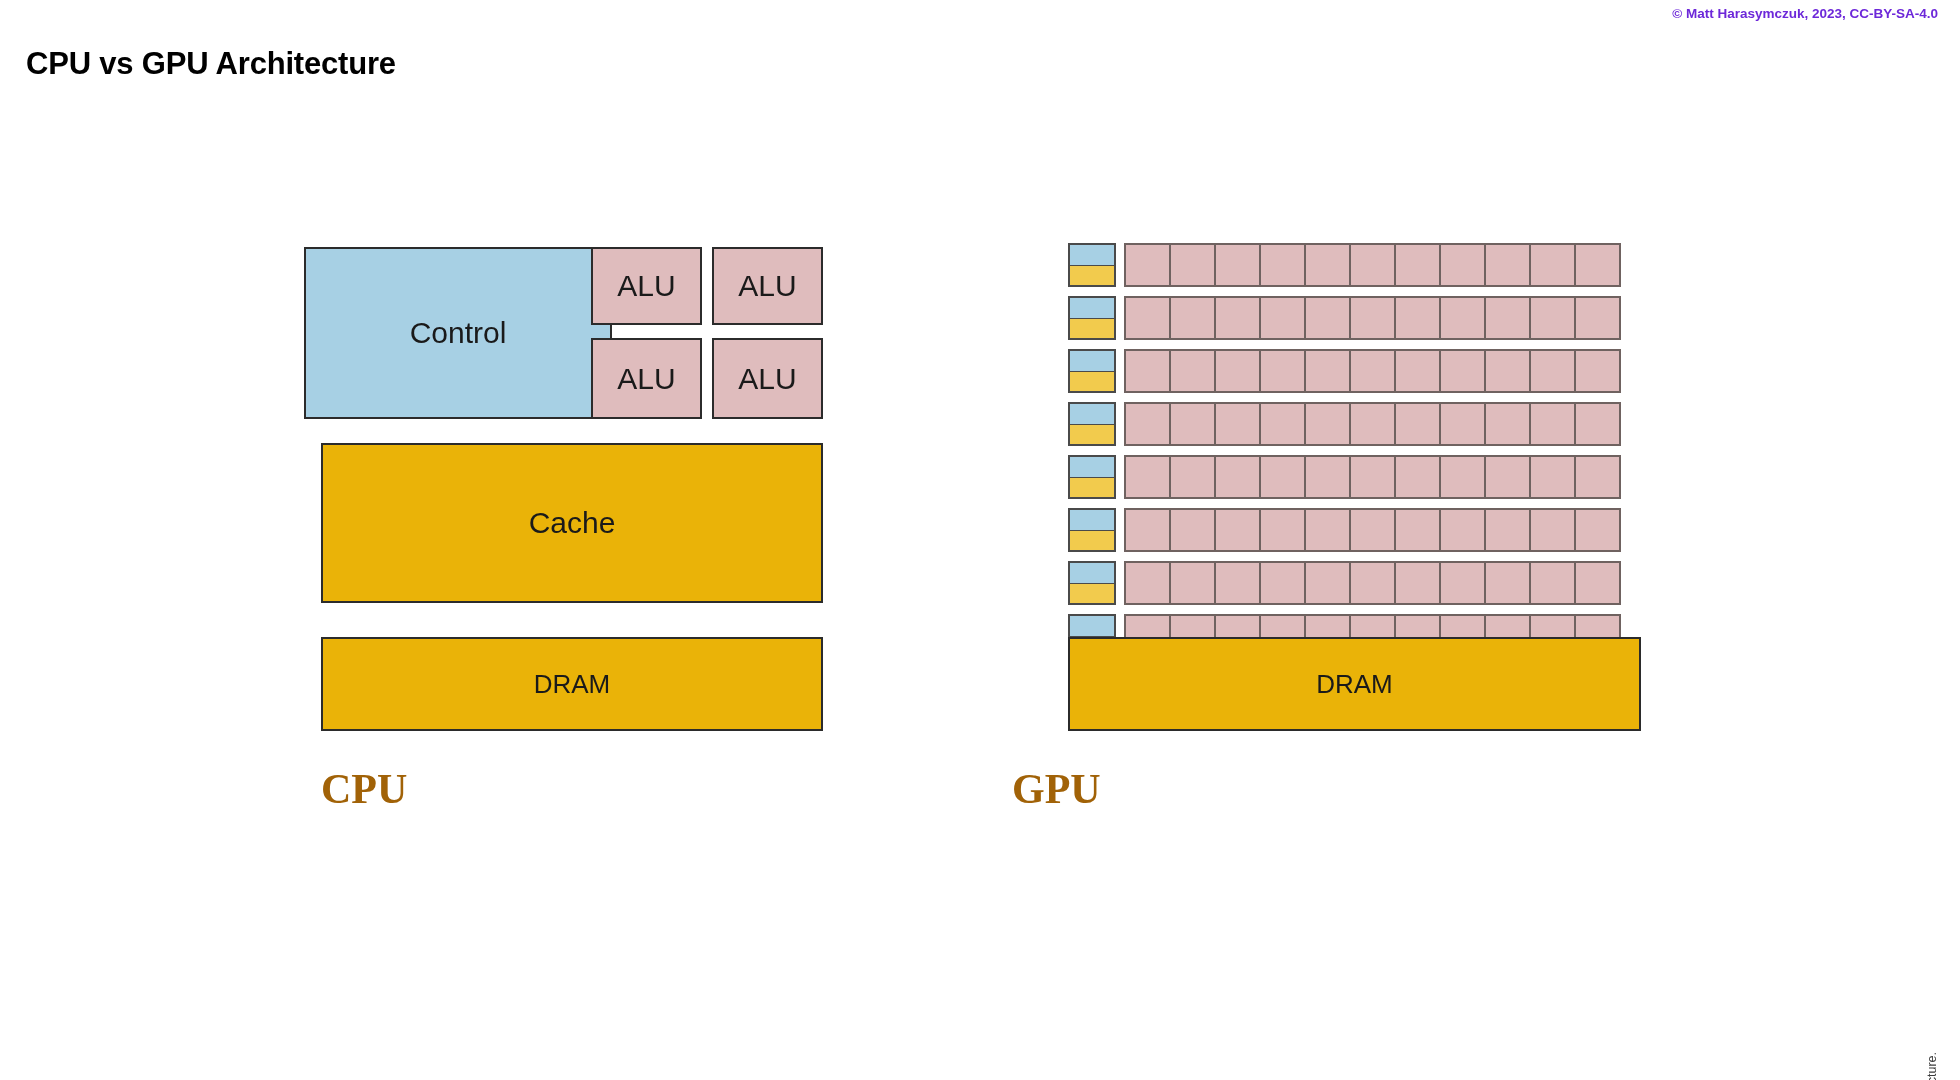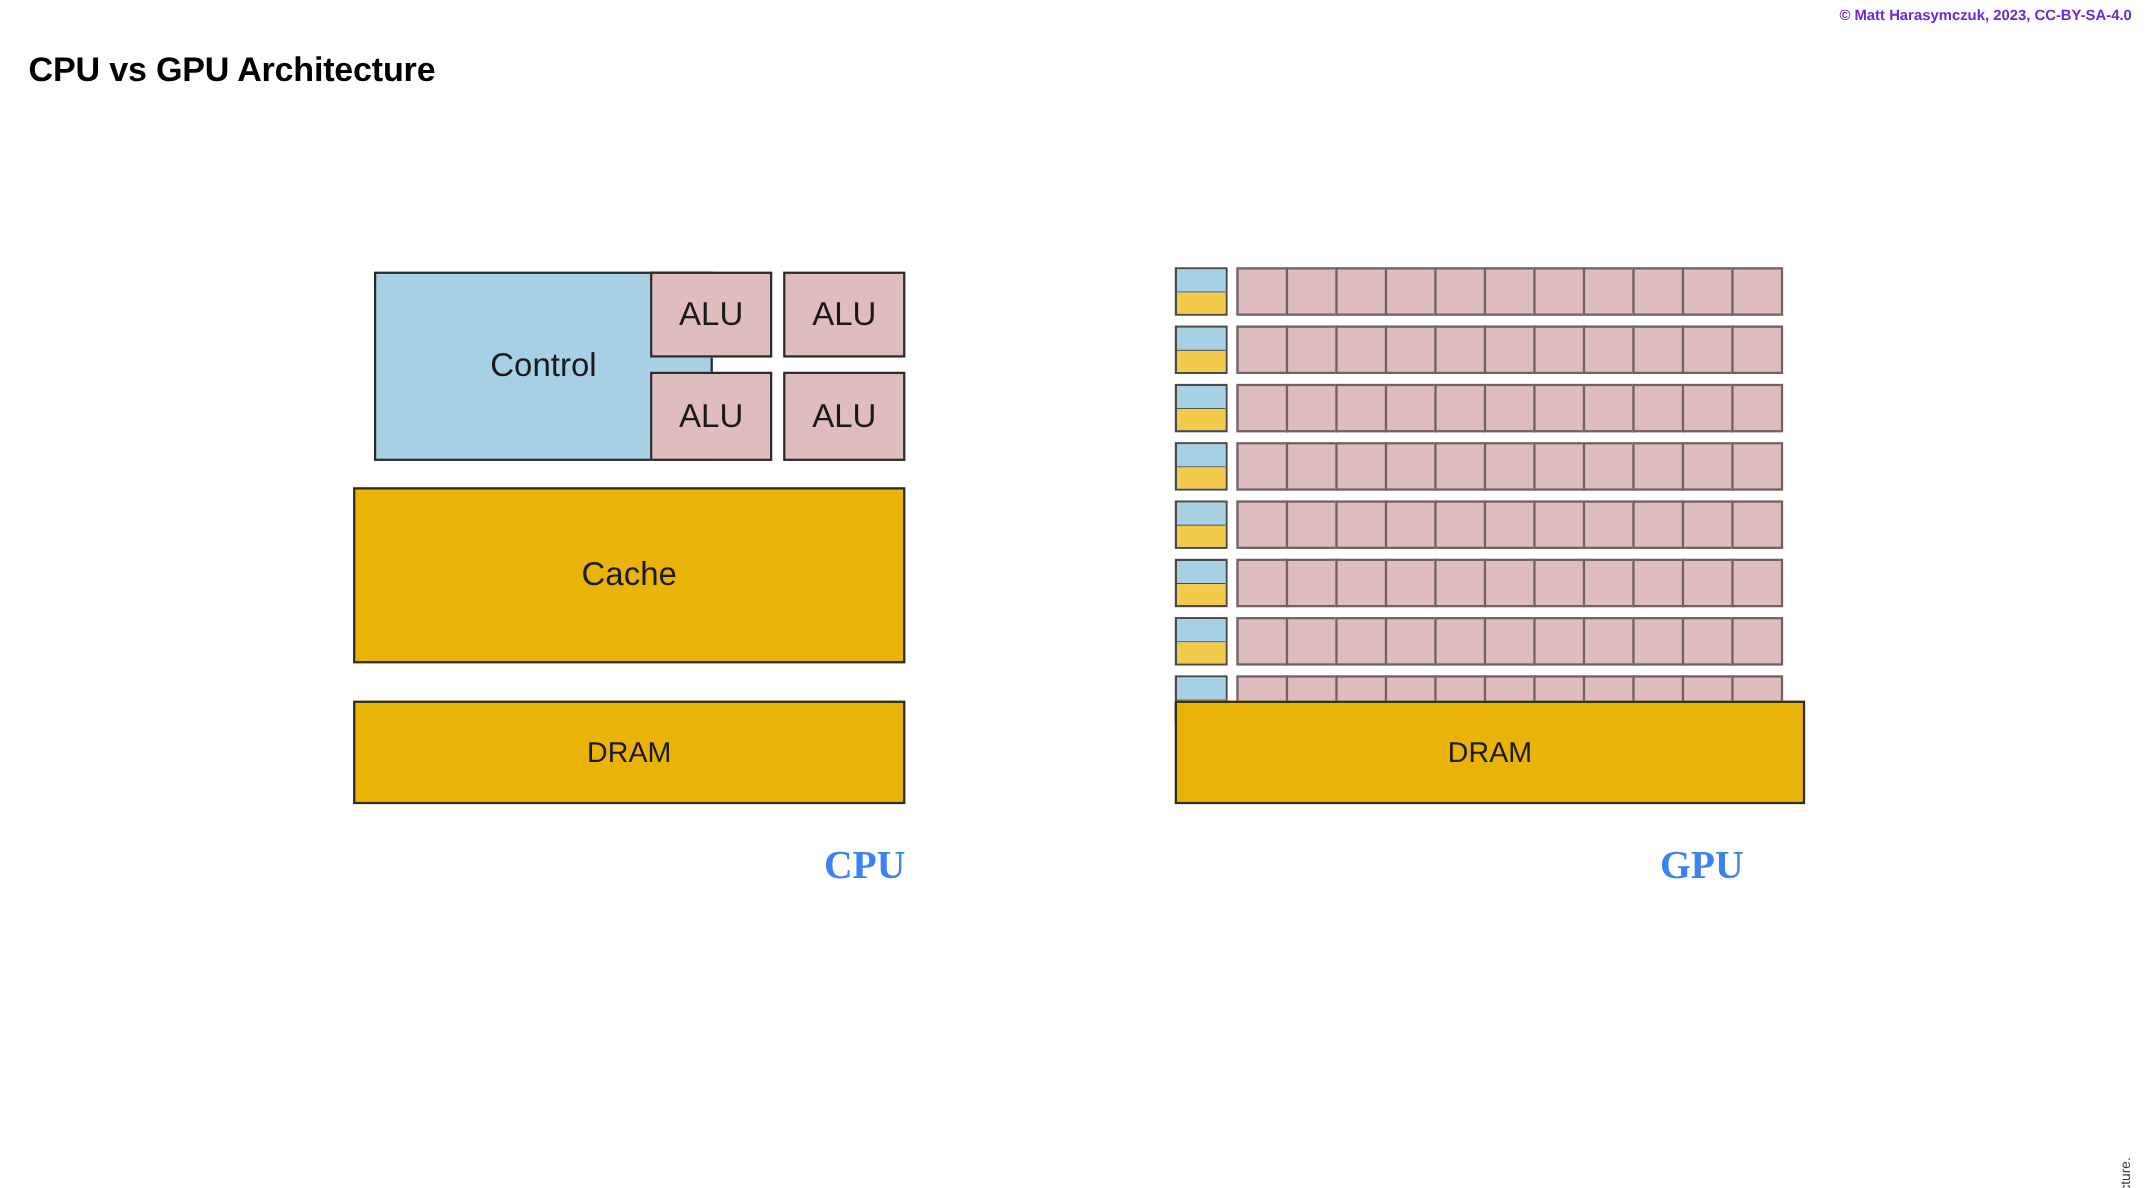--- a/index.html
+++ b/index.html
@@ -76,23 +76,23 @@
   .lbl-control { font-size: 30px; }
   .lbl-alu     { font-size: 30px; }
   .lbl-cache   { font-size: 30px; }
   .lbl-dram    { font-size: 26px; }
 
   
   .section-caption {
     position: absolute;
     font-family: "Liberation Serif", serif;
     font-weight: bold;
-    font-size: 36px;
-    color: #3b82f6;
-    text-align: right;
+    font-size: 42px;
+    color: #a16207;
+    text-align: left;
     white-space: nowrap;
   }
 
   
   #gpu-grid {
     position: absolute;
     left: 1068px;
     top: 243px;
     display: flex;
     flex-direction: column;
@@ -137,21 +137,21 @@
   }
   .gpu-cell:first-child { margin-left: 0; }
 </style>
 </head>
 <body>
 
 <div class="slide-title">CPU vs GPU Architecture</div>
 
 <div class="copyright">© Matt Harasymczuk, 2023, CC-BY-SA-4.0</div>
 
-<div class="blk blk-control" style="left:340px; top:247px; width:308px; height:172px;">
+<div class="blk blk-control" style="left:304px; top:247px; width:308px; height:172px;">
   <span class="lbl-control">Control</span>
 </div>
 
 <div class="blk blk-alu" style="left:591px; top:247px; width:111px; height:78px;">
   <span class="lbl-alu">ALU</span>
 </div>
 
 <div class="blk blk-alu" style="left:712px; top:247px; width:111px; height:78px;">
   <span class="lbl-alu">ALU</span>
 </div>

